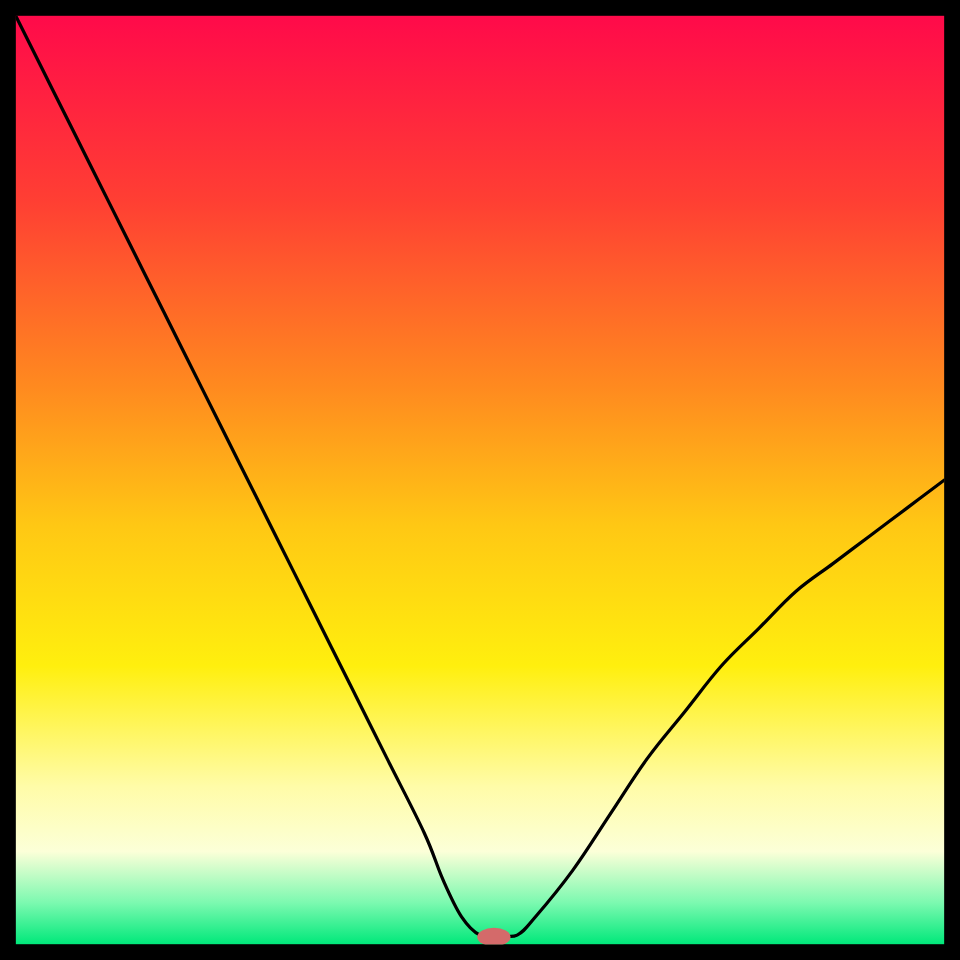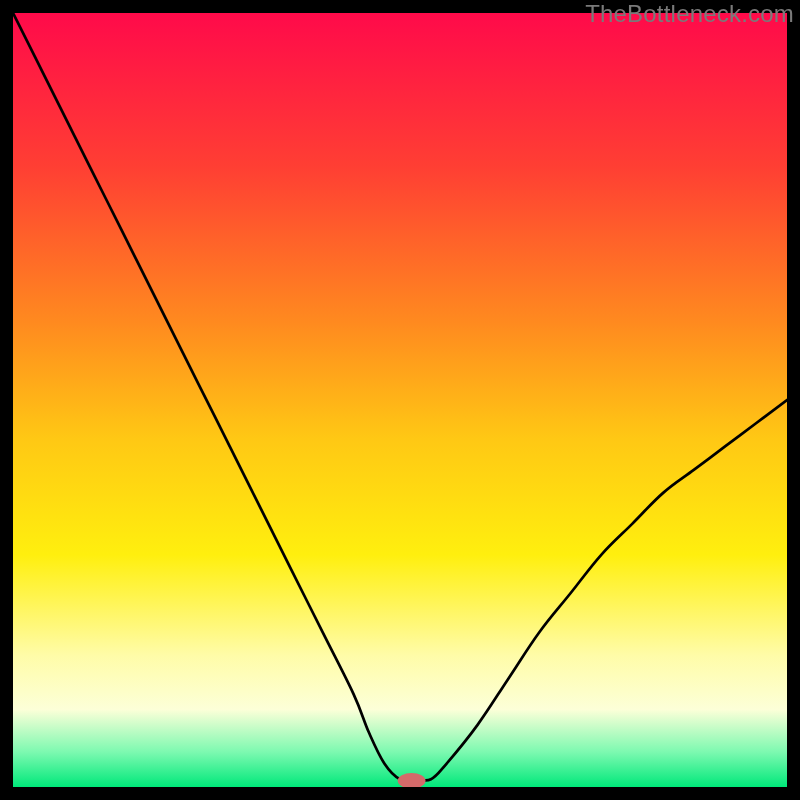--- a/index.html
+++ b/index.html
@@ -52,14 +52,13 @@
           <stop offset="83%" stop-color="#fffca8"></stop>
           <stop offset="90%" stop-color="#fcffd8"></stop>
           <stop offset="95.5%" stop-color="#7cf9b0"></stop>
           <stop offset="100%" stop-color="#00e87a"></stop>
         </linearGradient>
     </defs>
     <rect x="0" y="0" width="100" height="100" fill="url(#bg-grad)"></rect>
     <path id="curve" fill="none" stroke="#000" stroke-width="0.35" stroke-linecap="round" stroke-linejoin="round" d="M 0 0 C 0.72 1.44, 2.56 5.12, 4 8 C 5.4399999999999995 10.879999999999999, 6.5600000000000005 13.120000000000001, 8 16 C 9.44 18.88, 10.56 21.12, 12 24 C 13.44 26.88, 14.56 29.12, 16 32 C 17.44 34.88, 18.56 37.12, 20 40 C 21.44 42.88, 22.56 45.12, 24 48 C 25.44 50.88, 26.56 53.12, 28 56 C 29.44 58.88, 30.56 61.12, 32 64 C 33.44 66.88, 34.56 69.12, 36 72 C 37.44 74.88, 38.56 77.12, 40 80 C 41.44 82.88, 42.92 85.66, 44 88 C 45.08 90.34, 45.28 91.38, 46 93 C 46.72 94.62, 47.28 95.92, 48 97 C 48.72 98.08, 49.28 98.64, 50 99 C 50.72 99.36, 51.28 99, 52 99 C 52.72 99, 53.28 99.36, 54 99 C 54.72 98.64, 54.92 98.26, 56 97 C 57.08 95.74, 58.56 93.98, 60 92 C 61.44 90.02, 62.56 88.16, 64 86 C 65.44 83.84, 66.56 81.98, 68 80 C 69.44 78.02, 70.56 76.8, 72 75 C 73.44 73.2, 74.56 71.62, 76 70 C 77.44 68.38, 78.56 67.44, 80 66 C 81.44 64.56, 82.56 63.26, 84 62 C 85.44 60.74, 86.56 60.08, 88 59 C 89.44 57.92, 90.56 57.08, 92 56 C 93.44 54.92, 94.56 54.08, 96 53 C 97.44 51.92, 99.28 50.54, 100 50"></path>
     <ellipse id="marker" cx="51.5" cy="99.2" rx="1.8" ry="1" fill="#d46a6a"></ellipse>
   </svg>
-  <div class="watermark">TheBottleneck.com</div>
 </div>
 
 </body></html>

